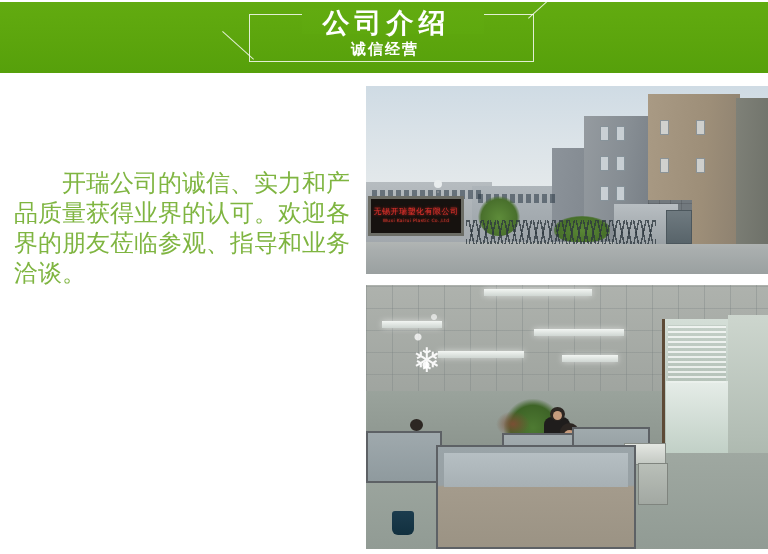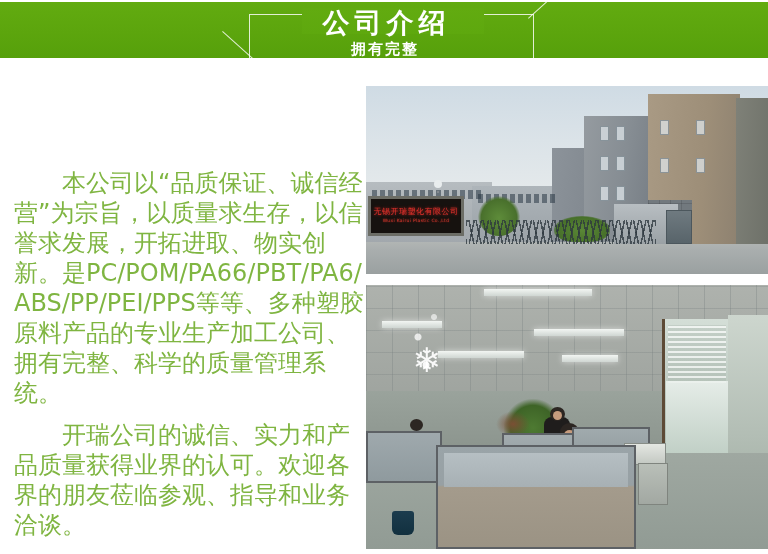--- a/index.html
+++ b/index.html
@@ -20,21 +20,21 @@
     background: #ffffff;
     overflow: hidden;
   }
 
   
   .banner {
     position: absolute;
     left: 0;
     top: 2px;
     width: 768px;
-    height: 56px;
+    height: 71px;
     background: linear-gradient(180deg, #62ab10 0%, #5ca50d 55%, #56a00b 100%);
   }
 
   .banner-frame {
     position: absolute;
     left: 249px;
     top: 12px;
     width: 285px;
     height: 48px;
     border: 1px solid rgba(255,255,255,0.82);
@@ -356,25 +356,24 @@
 <body>
 
 <div id="page">
 
   <div class="banner">
     <div class="banner-frame"></div>
     <div class="diag diag-tr"></div>
     <div class="diag diag-bl"></div>
     <div class="title-mask"></div>
     <div class="banner-title">公司介绍</div>
-    <div class="banner-sub">拥有完整</div>
+    <div class="banner-sub">诚信经营</div>
   </div>
 
   <div class="copy">
-    <p>本公司以“品质保证、诚信经营”为宗旨，以质量求生存，以信誉求发展，开拓进取、物实创新。是PC/POM/PA66/PBT/PA6/ABS/PP/PEI/PPS等等、多种塑胶原料产品的专业生产加工公司、拥有完整、科学的质量管理系统。</p>
     <p>开瑞公司的诚信、实力和产品质量获得业界的认可。欢迎各界的朋友莅临参观、指导和业务洽谈。</p>
   </div>
 
   <div class="photos">
 
     <div class="photo photo-factory">
       <div class="sky"></div>
       <div class="ground"></div>
 
       <div class="bldd"></div>

